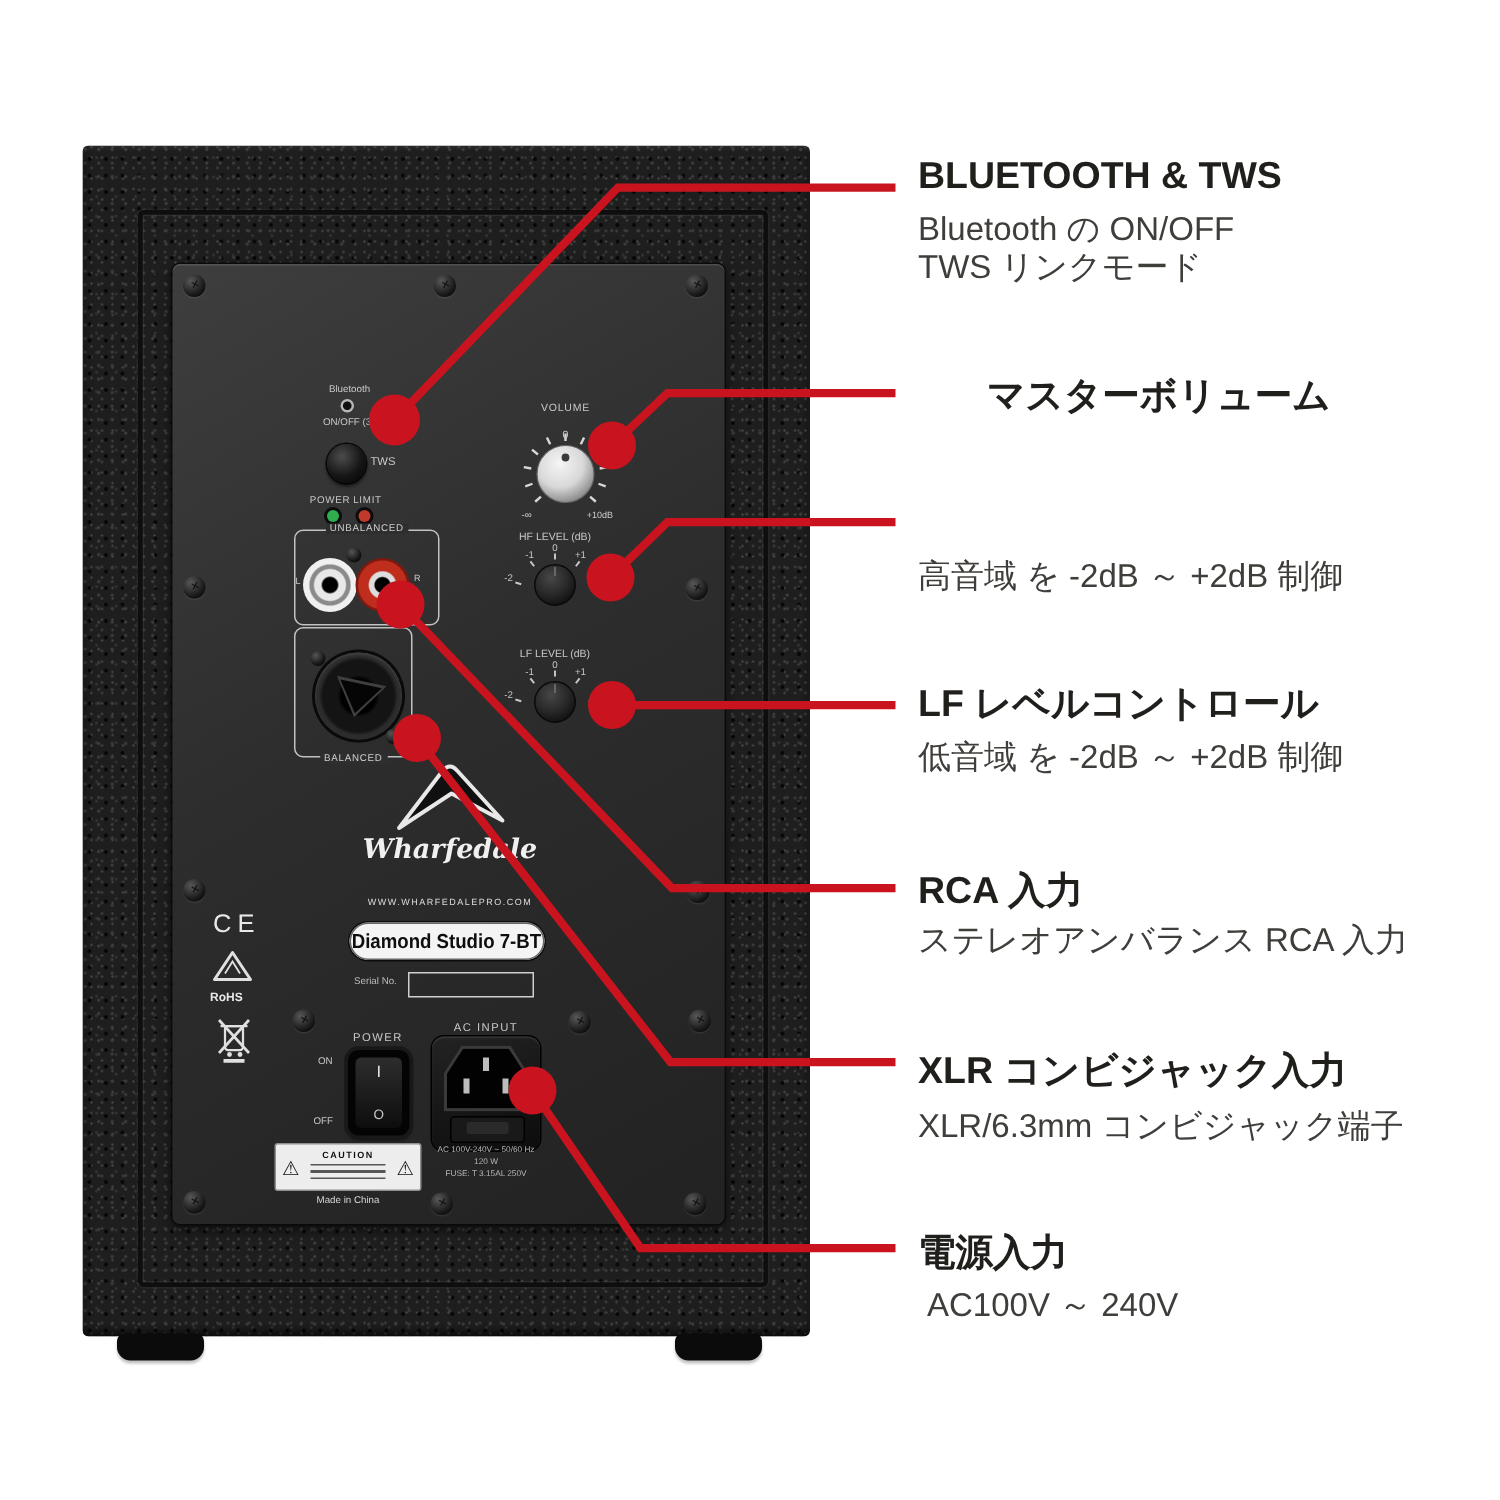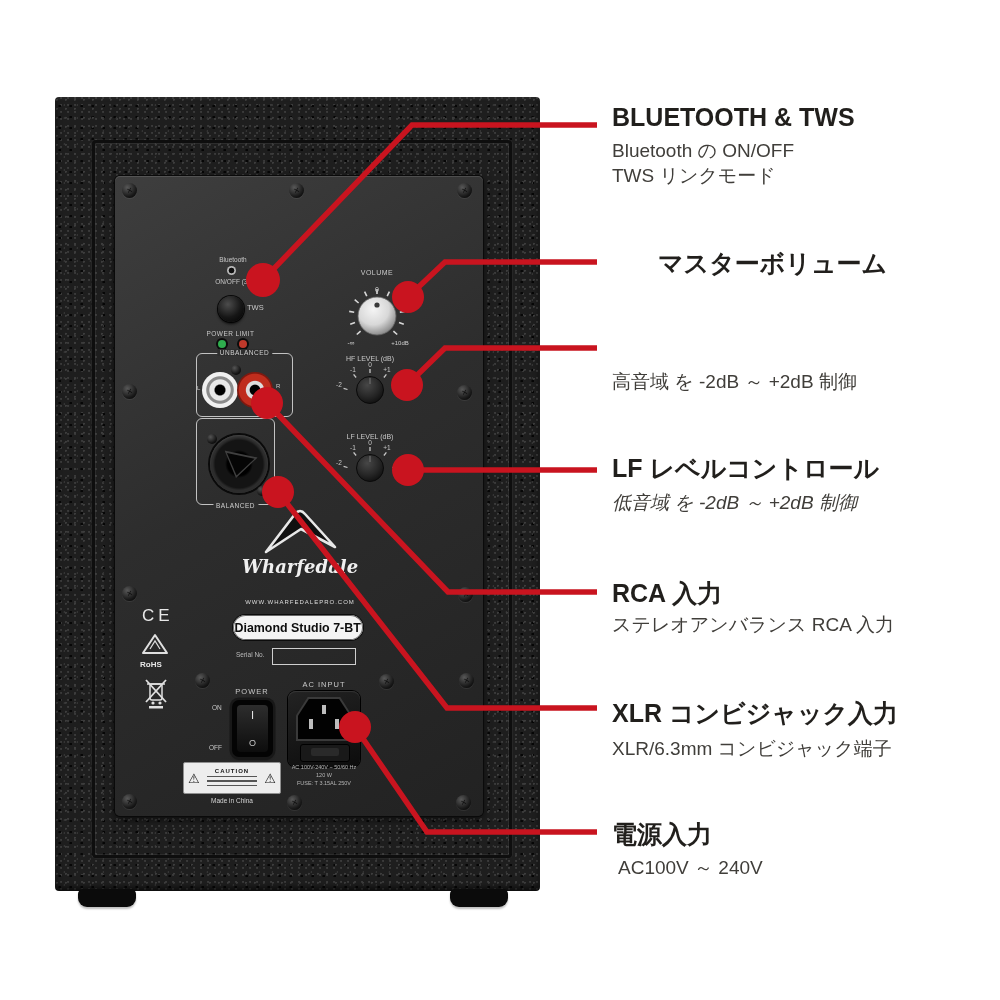--- a/index.html
+++ b/index.html
@@ -65,21 +65,21 @@
   .pin{background:#bdbdbd;width:4px;}
   .fuse{left:300px;top:744px;width:48px;height:16px;background:#191919;border:1px solid #000;border-radius:3px;}
   .fuse-tab{left:10px;top:3px;width:28px;height:8px;background:#2a2a2a;border-radius:2px;}
   .caution{left:183px;top:762px;width:98px;height:32px;background:#ededed;border:1px solid #8f8f8f;
     border-radius:2px;display:flex;align-items:center;justify-content:space-between;
     padding:0 4px;box-sizing:border-box;}
   .cau-bars div{width:50px;height:1.5px;background:#555;margin:1.5px 0;}
 
   
   .ann-h{position:absolute;left:612px;font-size:25px;font-weight:bold;color:#211f1c;white-space:nowrap;}
-  .ann-s{position:absolute;left:612px;font-size:19px;color:#403e3a;white-space:nowrap;}
+  .ann-s{position:absolute;left:612px;font-size:22px;color:#403e3a;white-space:nowrap;}
 
   
   #leads{left:0;top:0;pointer-events:none;}
 </style>
 </head>
 <body>
 
 <div id="canvas">
 
   <div class="abs cabinet"></div>
@@ -301,21 +301,21 @@
 
   <div class="ann-h" style="top:103px;">BLUETOOTH &amp; TWS</div>
   <div class="ann-s" style="top:138px;">Bluetooth の ON/OFF</div>
   <div class="ann-s" style="top:163px;">TWS リンクモード</div>
 
   <div class="ann-h" style="top:247px;margin-left:46px;">マスターボリューム</div>
 
   <div class="ann-s" style="top:369px;">高音域 を -2dB ～ +2dB 制御</div>
 
   <div class="ann-h" style="top:452px;">LF レベルコントロール</div>
-  <div class="ann-s" style="top:490px;font-style:italic;">低音域 を -2dB ～ +2dB 制御</div>
+  <div class="ann-s" style="top:490px;">低音域 を -2dB ～ +2dB 制御</div>
 
   <div class="ann-h" style="top:577px;">RCA 入力</div>
   <div class="ann-s" style="top:612px;">ステレオアンバランス RCA 入力</div>
 
   <div class="ann-h" style="top:697px;">XLR コンビジャック入力</div>
   <div class="ann-s" style="top:736px;">XLR/6.3mm コンビジャック端子</div>
 
   <div class="ann-h" style="top:818px;">電源入力</div>
   <div class="ann-s" style="top:855px;padding-left:6px;">AC100V ～ 240V</div>
 

